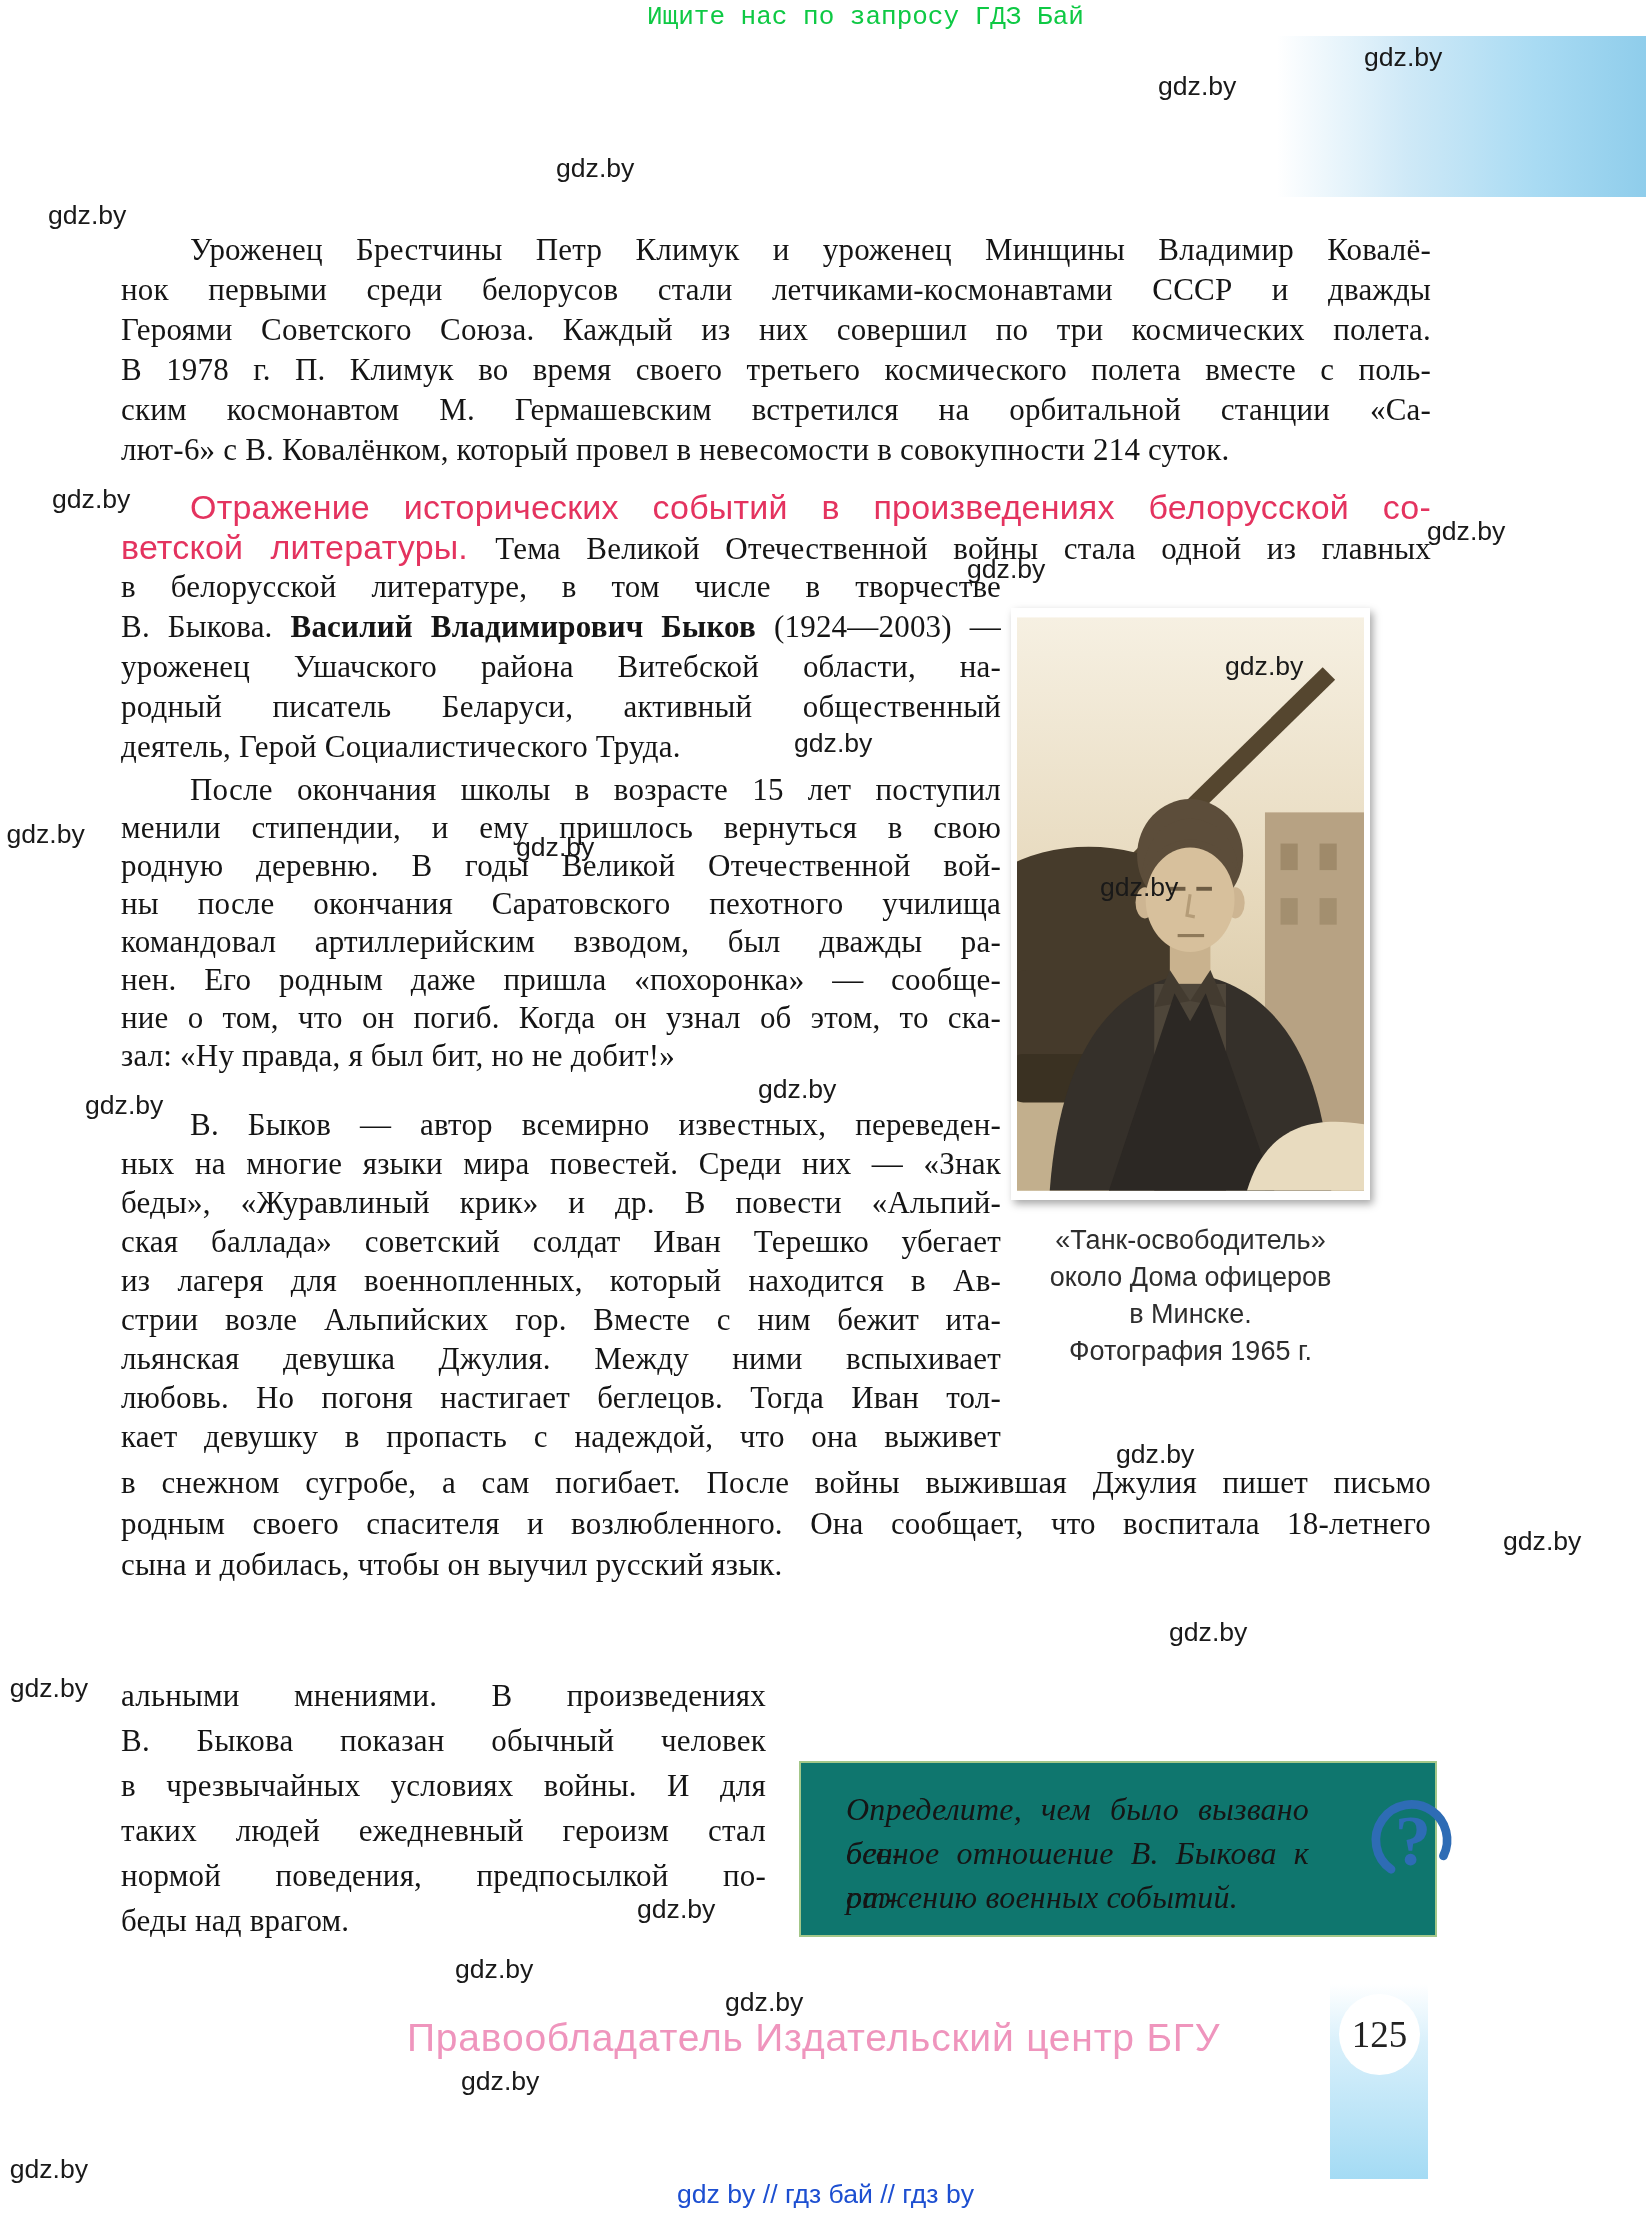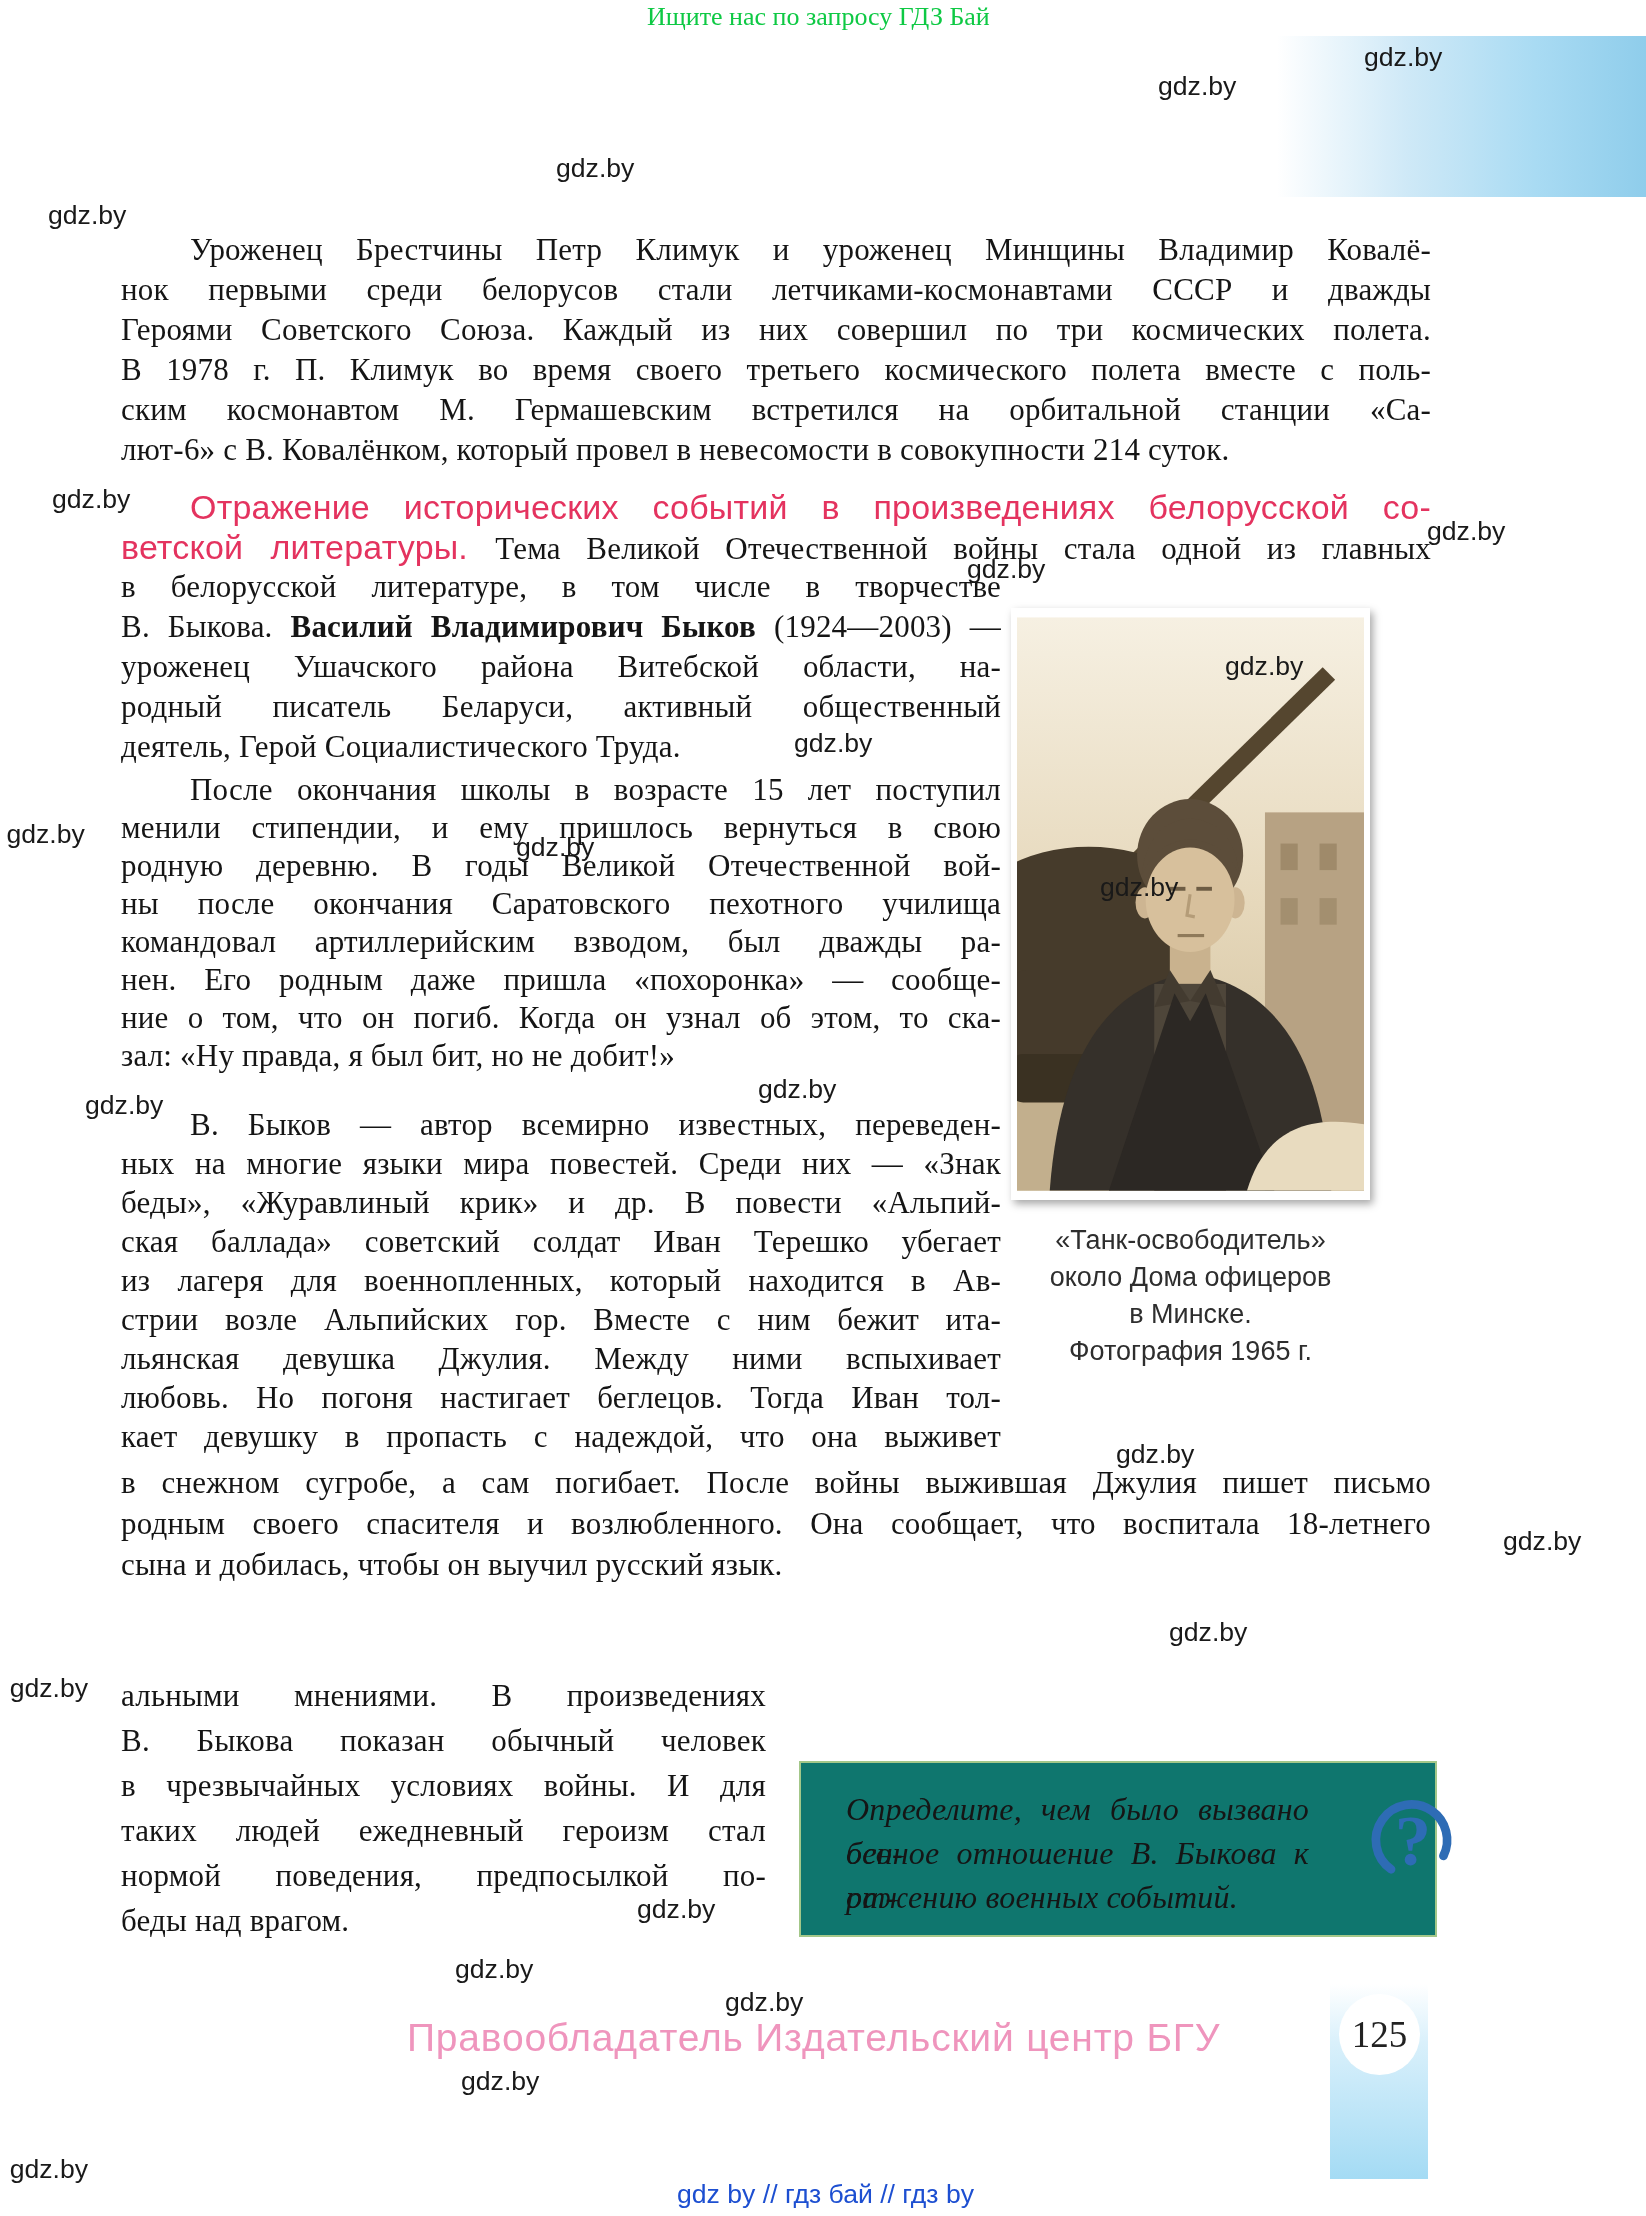--- a/index.html
+++ b/index.html
@@ -2,21 +2,21 @@
 <html style="font-size:13px"><head>
 <meta charset="utf-8">
 <style>
   html,body{margin:0;padding:0;background:#777;}
   #page{position:relative;width:1647px;height:2216px;background:#ffffff;overflow:hidden;
         font-family:"Liberation Serif","DejaVu Serif",serif;color:#151515;}
   
   .band-top{position:absolute;left:1277px;top:36px;width:369px;height:161px;
     background:linear-gradient(to right, rgba(255,255,255,0) 0%, #cfe9f7 35%, #a9dbf3 70%, #8fcdeb 100%);}
   
-  .promo{position:absolute;left:647px;top:2.4px;font-family:Liberation Serif, serif;
+  .promo{position:absolute;left:647px;top:2.4px;font-family:Liberation Mono, monospace;
     font-size:26px;color:#0ec944;white-space:nowrap;}
   
   .para{position:absolute;}
   .line{height:var(--lh);line-height:var(--lh);white-space:normal;font-size:31px;letter-spacing:0.2px;}
   .line.j{text-align:justify;text-align-last:justify;}
   .line.ind{text-indent:69px;}
   .p1 {left:121px;top:230px;width:1310px;--lh:40px;}
   .p2a{left:121px;top:487px;width:1310px;--lh:40px;}
   .p2b{left:121px;top:567px;width:880px;--lh:40px;}
   .p3 {left:121px;top:771px;width:880px;--lh:38px;}

